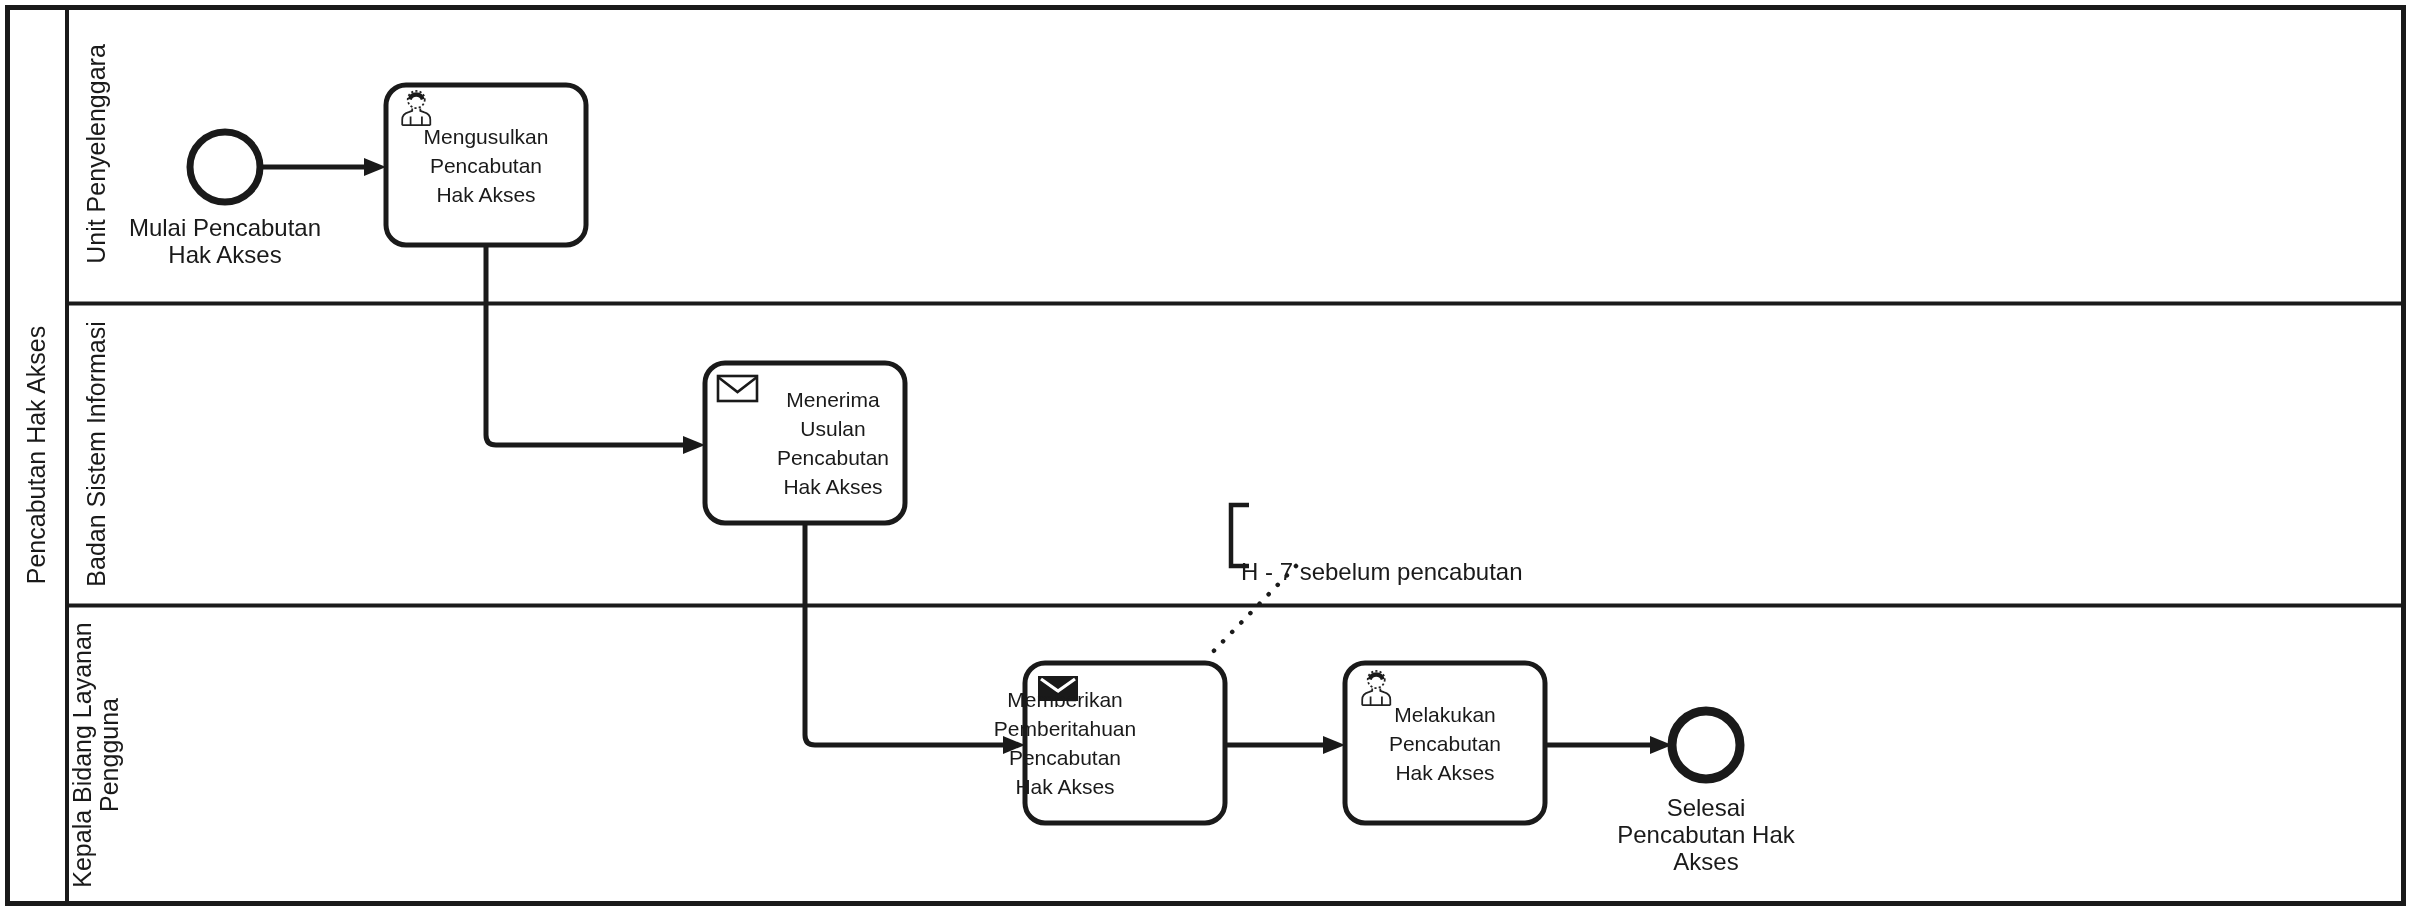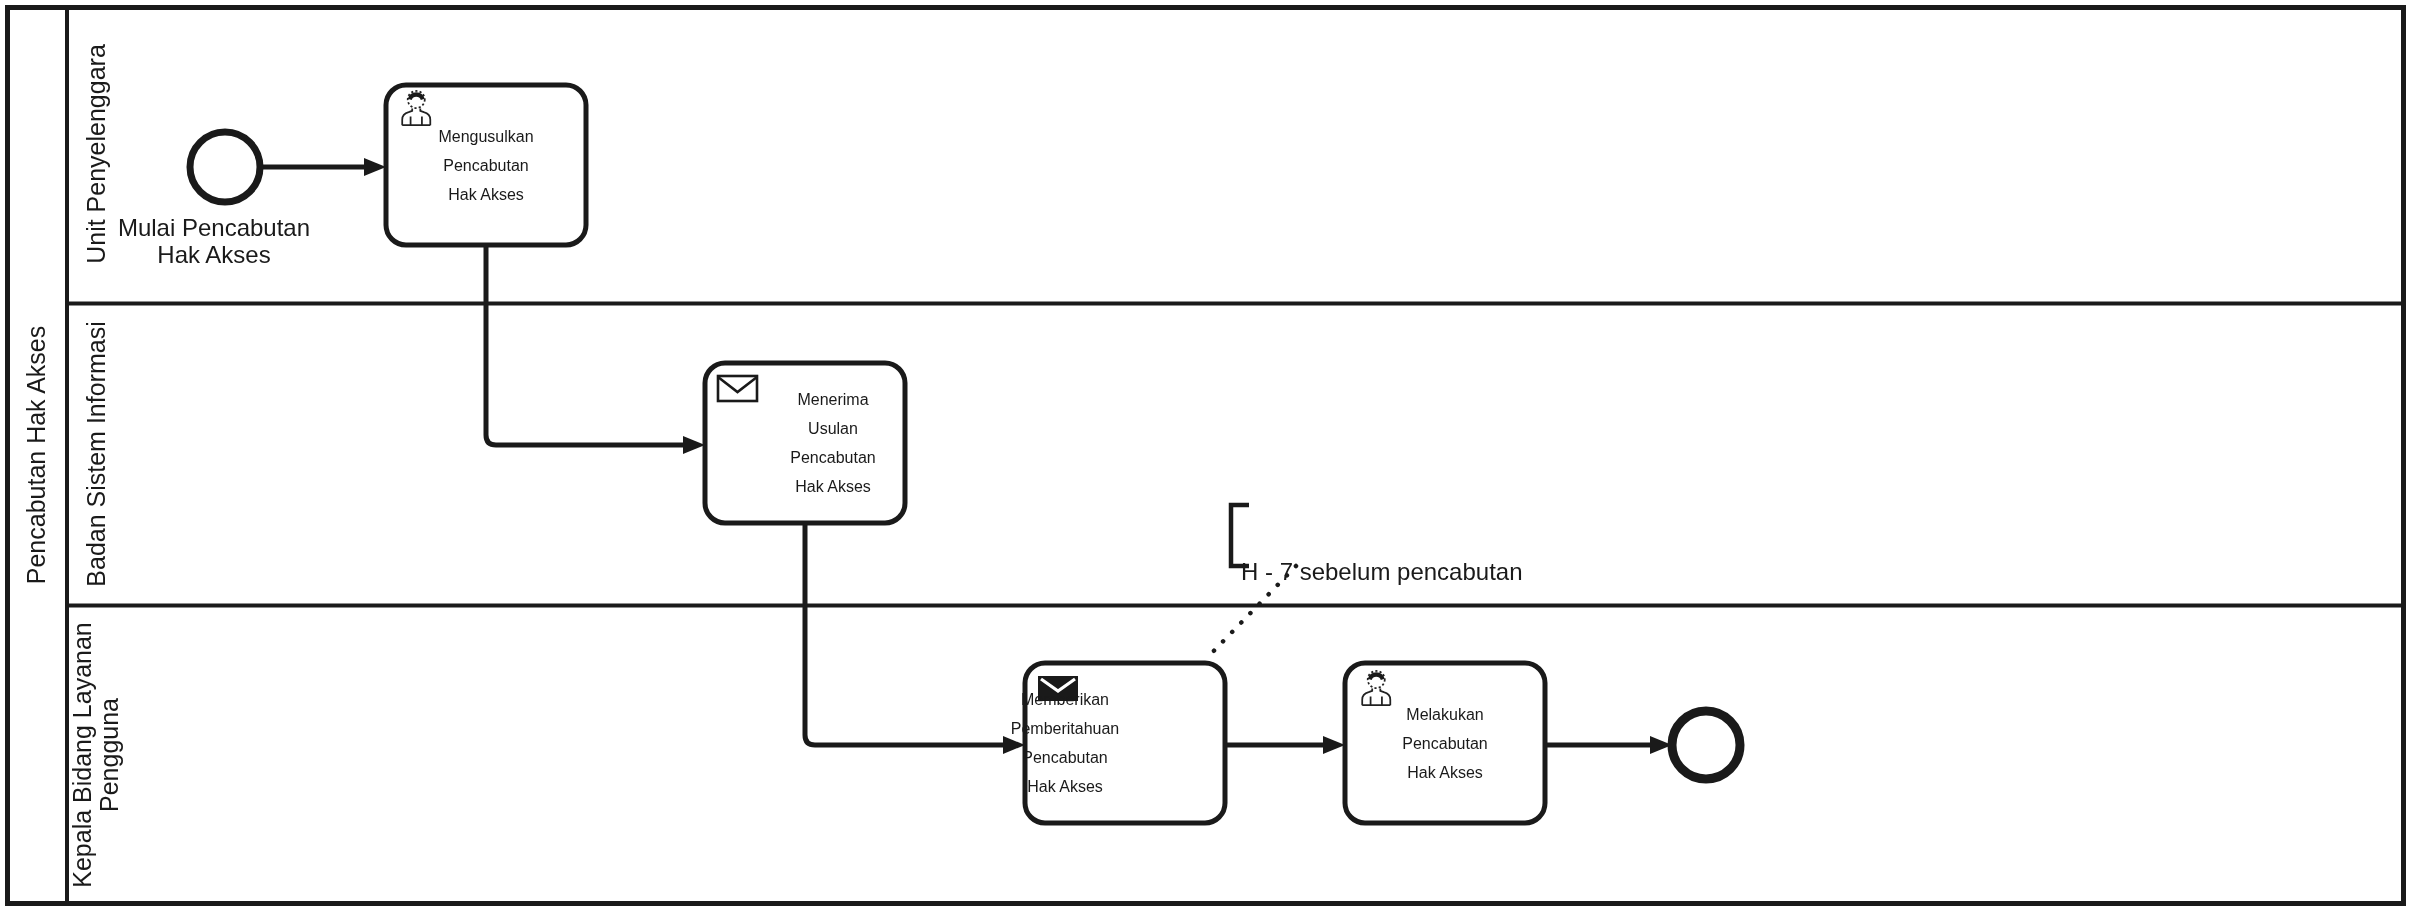--- a/index.html
+++ b/index.html
@@ -27,21 +27,21 @@
     white-space: pre;
     text-align: center;
   }
   
   .task-label {
     display: flex;
     align-items: center;
     justify-content: center;
     width: 200px;
     height: 160px;
-    font-size: 16px;
+    font-size: 21px;
     line-height: 29px;
     white-space: pre-line;
   }
   .event-label, .annotation-label {
     font-size: 24px;
     line-height: 27px;
   }
   .event-label {
     transform: translateX(-50%);
   }
@@ -135,18 +135,21 @@
 Pencabutan
 Hak Akses</div>
   <div class="lbl task-label" style="left:965px; top:663px;">Memberikan
 Pemberitahuan
 Pencabutan
 Hak Akses</div>
   <div class="lbl task-label" style="left:1345px; top:663px;">Melakukan
 Pencabutan
 Hak Akses</div>
 
-  <div class="lbl event-label" style="left:214px; top:214px;">Mulai Pencabutan
+  <div class="lbl event-label" style="left:225px; top:214px;">Mulai Pencabutan
 Hak Akses</div>
+  <div class="lbl event-label" style="left:1706px; top:794px;">Selesai
+Pencabutan Hak
+Akses</div>
 
   <div class="lbl annotation-label" style="left:1241px; top:519px;">H - 7 sebelum pencabutan</div>
 
 </div>
 
 </body></html>

